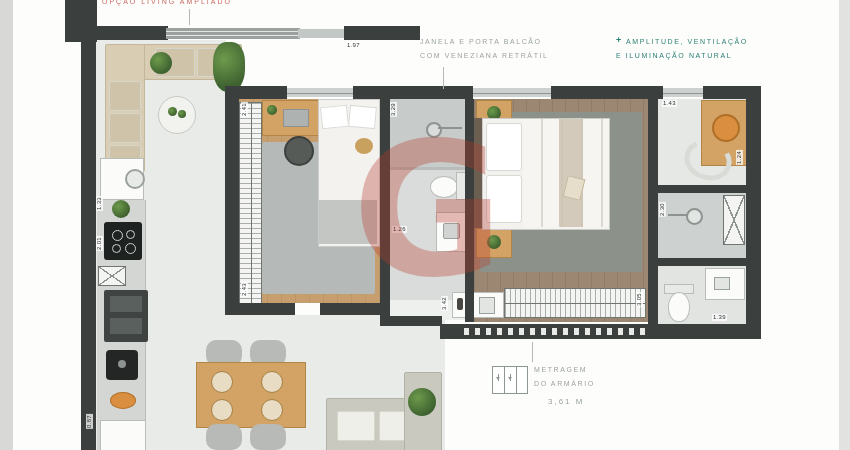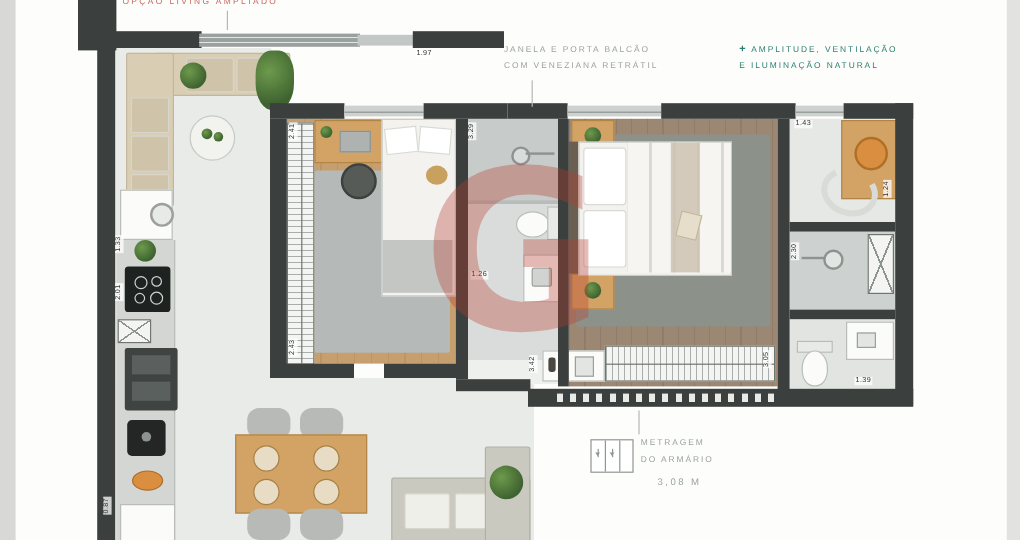--- a/index.html
+++ b/index.html
@@ -240,15 +240,15 @@
 
   <div class="leader" style="left:532px;top:342px;height:20px;"></div>
   <div class="abs" style="left:492px;top:366px;width:34px;height:26px;border:1px solid #8e9693;background:#fff;">
     <div class="abs" style="left:11px;top:0;width:1px;height:26px;background:#8e9693;"></div>
     <div class="abs" style="left:23px;top:0;width:1px;height:26px;background:#8e9693;"></div>
     <div class="arrow-dn" style="left:5px;top:7px;"></div>
     <div class="arrow-dn" style="left:17px;top:7px;"></div>
   </div>
   <div class="note" style="left:534px;top:364px;">METRAGEM</div>
   <div class="note" style="left:534px;top:378px;">DO ARMÁRIO</div>
-  <div class="note" style="left:548px;top:396px;font-size:8px;letter-spacing:2px;">3,08 M</div>
+  <div class="note" style="left:548px;top:396px;font-size:8px;letter-spacing:2px;">3,61 M</div>
 
 </div>
 
 </body></html>

